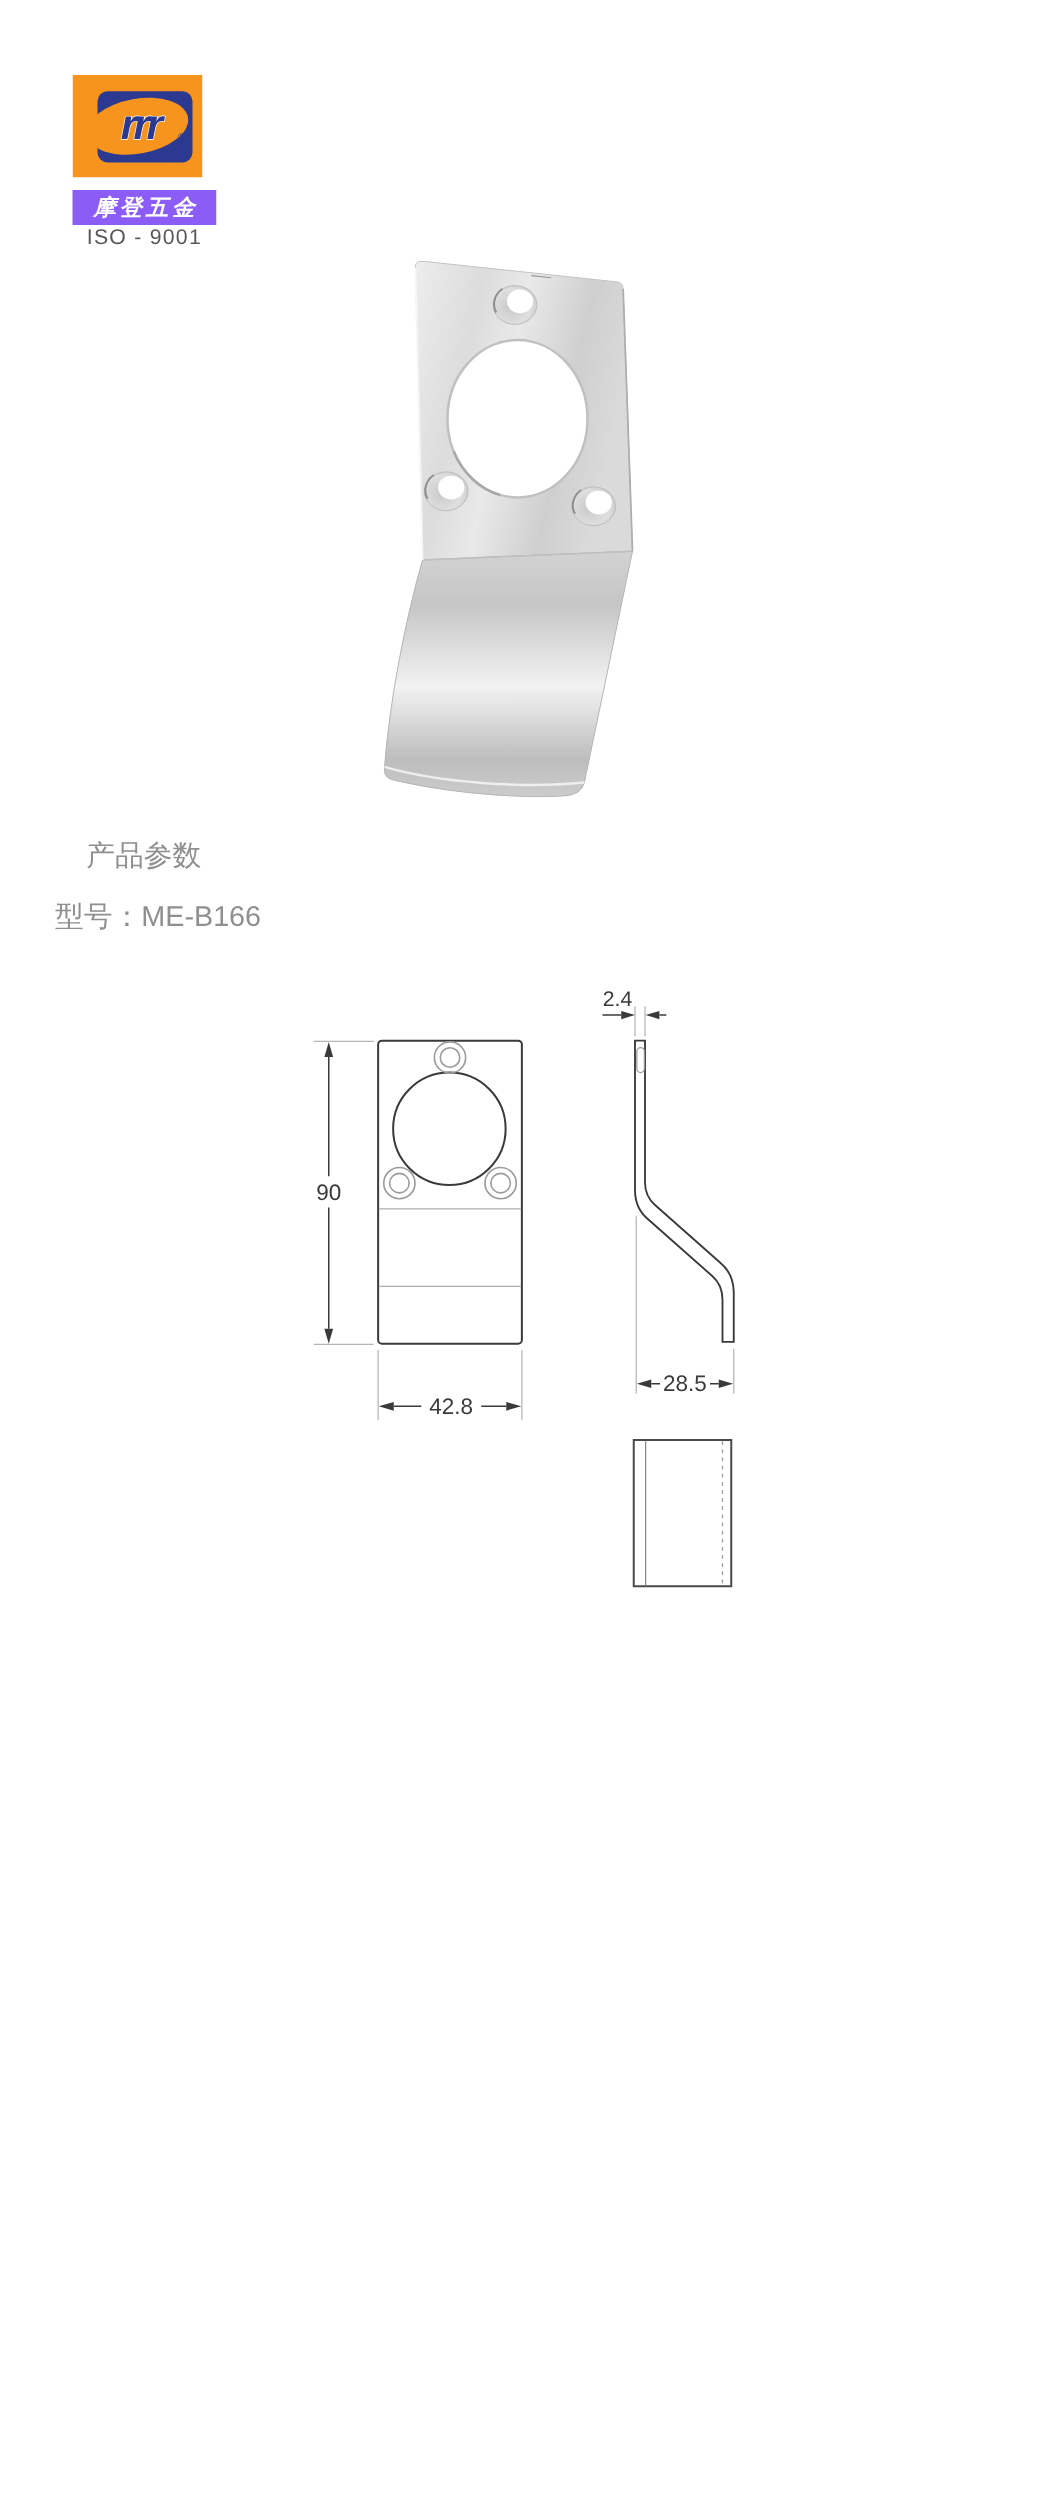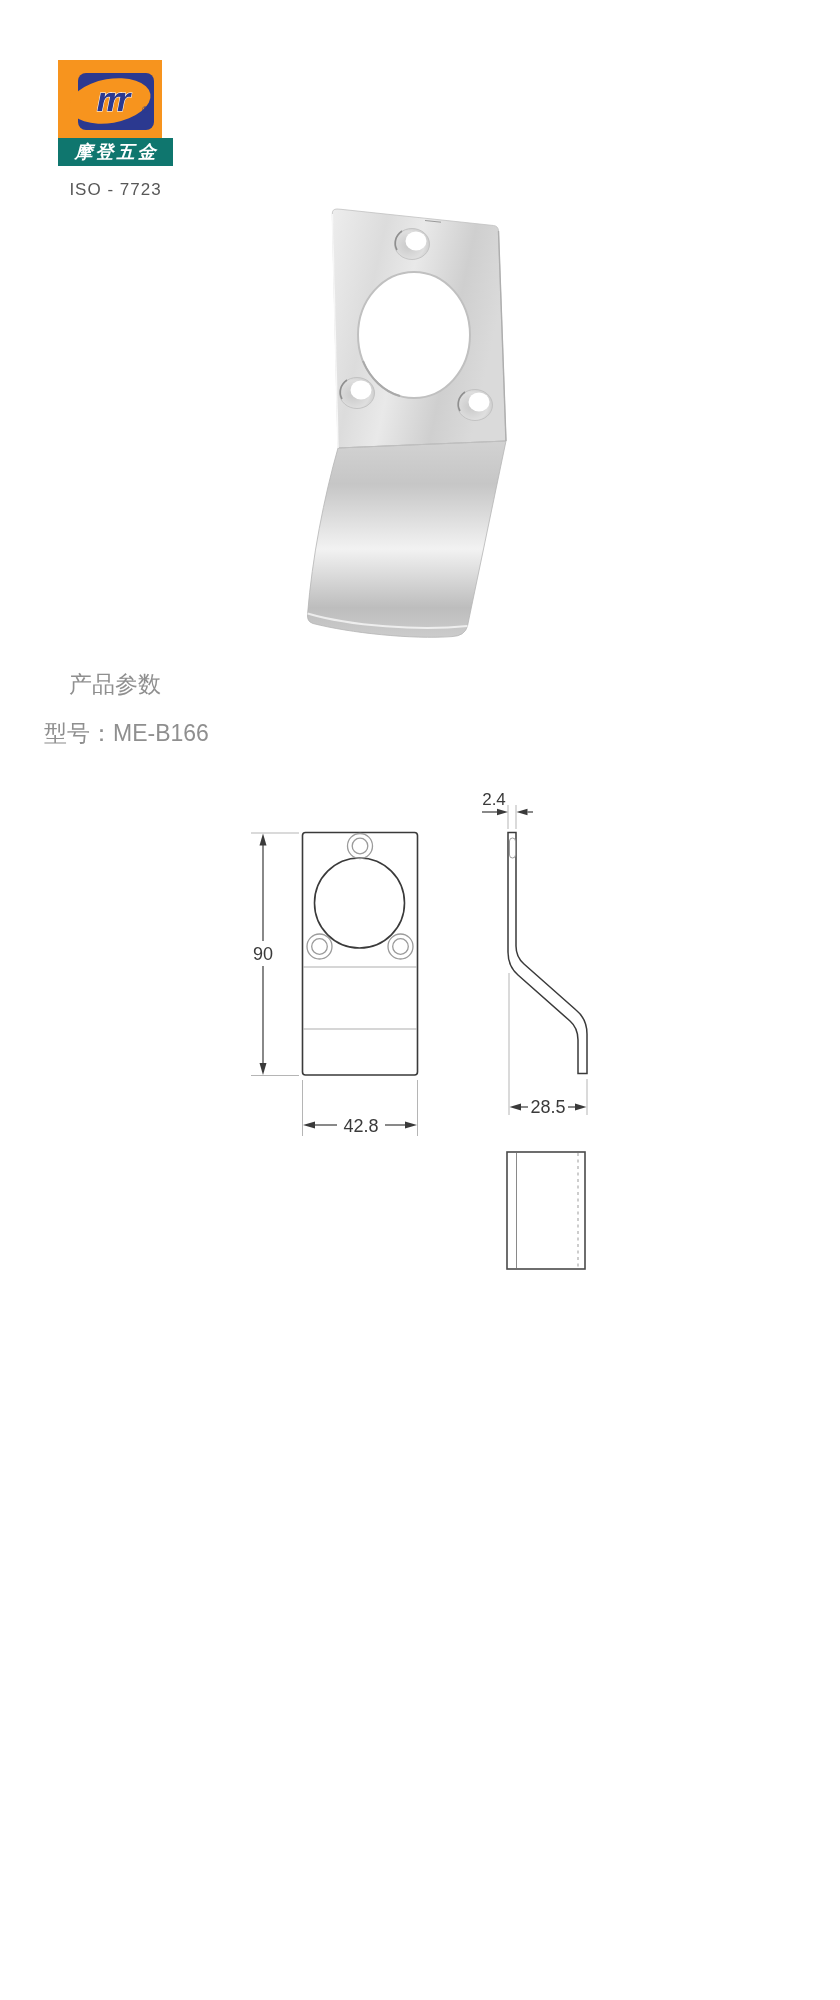--- a/index.html
+++ b/index.html
@@ -8,22 +8,22 @@
     width:840px;
     height:2000px;
     background:#ffffff;
     font-family:"Liberation Sans", sans-serif;
     overflow:hidden;
   }
   .abs{position:absolute;}
   
   .logo-block{left:58px;top:60px;width:115px;}
   .logo-banner{
-    position:absolute;left:0;top:78px;width:115px;height:28px;
-    background:#0f766e;display:flex;align-items:center;justify-content:center;
+    position:absolute;left:0;top:92px;width:115px;height:28px;
+    background:#8b5cf6;display:flex;align-items:center;justify-content:center;
   }
   .logo-banner span{
     color:#ffffff;font-size:18px;font-weight:bold;font-style:italic;
     letter-spacing:3px;white-space:nowrap;transform:translateX(1px);
   }
   .iso-text{
     position:absolute;left:0;top:120px;width:115px;
     text-align:center;font-size:17px;color:#585858;letter-spacing:1px;
     white-space:nowrap;
   }
@@ -42,21 +42,21 @@
     <svg width="104" height="82" viewBox="0 0 104 82">
       <rect x="0" y="0" width="104" height="82" fill="#F7941E"></rect>
       <rect x="20" y="13" width="76" height="57" rx="8" fill="#2B3990"></rect>
       <ellipse cx="52" cy="41" rx="41" ry="22" fill="#F7941E" transform="rotate(-10 52 41)"></ellipse>
       <text x="54" y="51" text-anchor="middle" font-size="34" font-style="italic" font-weight="bold" fill="#2B3990" stroke="#ffffff" stroke-width="1" paint-order="stroke" letter-spacing="-3">rrr</text>
       <text x="84" y="53" font-size="9" fill="#2B3990">®</text>
     </svg>
     <div class="logo-banner">
       <span>摩登五金</span>
     </div>
-    <div class="iso-text">ISO - 7723</div>
+    <div class="iso-text">ISO - 9001</div>
   </div>
 
   <svg class="abs" style="left:285px;top:195px;" width="230" height="455" viewBox="285 195 230 455">
     <defs>
       <linearGradient id="faceGrad" x1="0" y1="0" x2="1" y2="0.3">
         <stop offset="0" stop-color="#ededed"></stop>
         <stop offset="0.3" stop-color="#dcdcdc"></stop>
         <stop offset="0.5" stop-color="#e9e9e9"></stop>
         <stop offset="0.78" stop-color="#cfcfcf"></stop>
         <stop offset="1" stop-color="#dadada"></stop>

